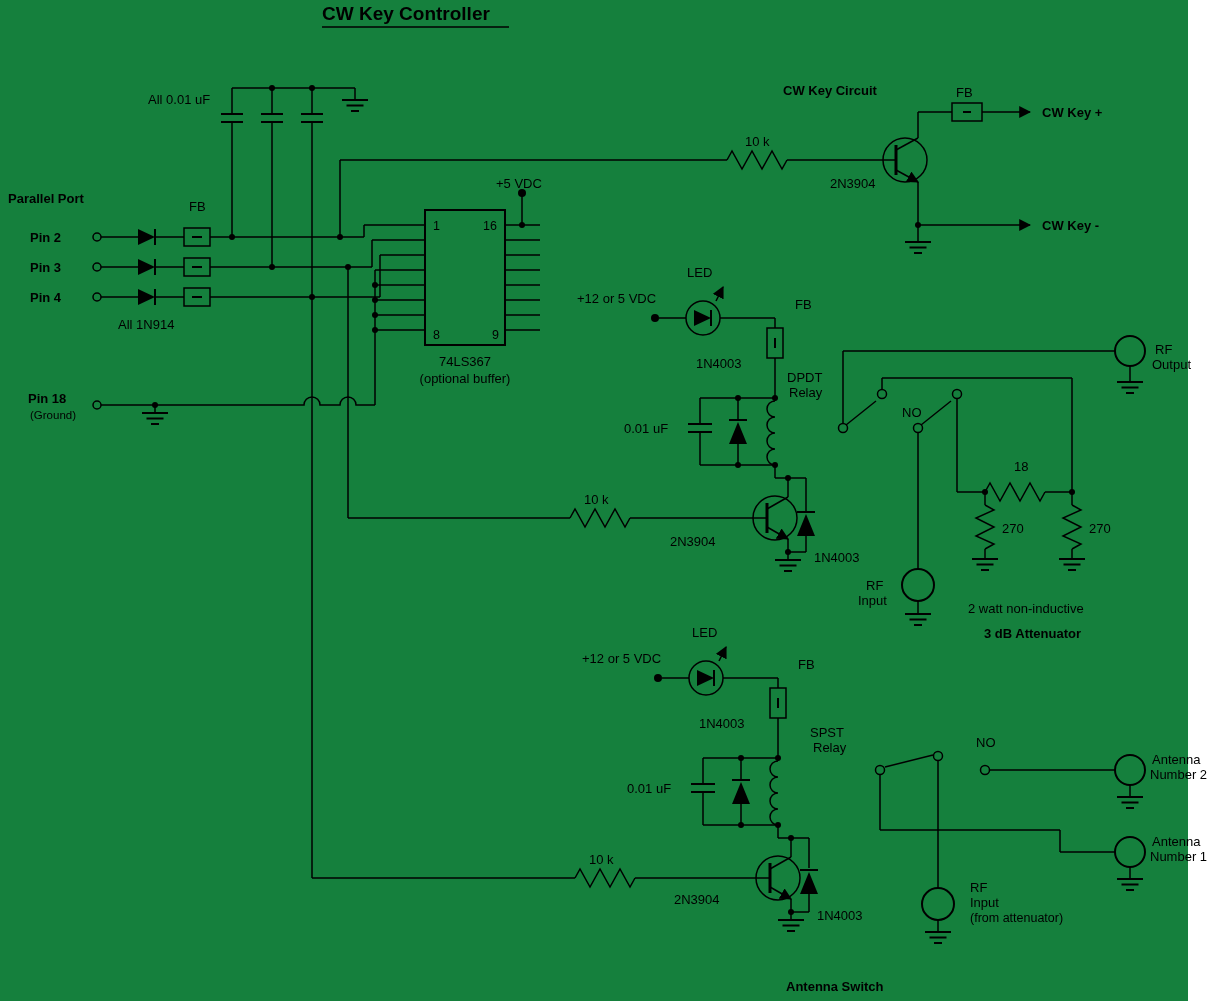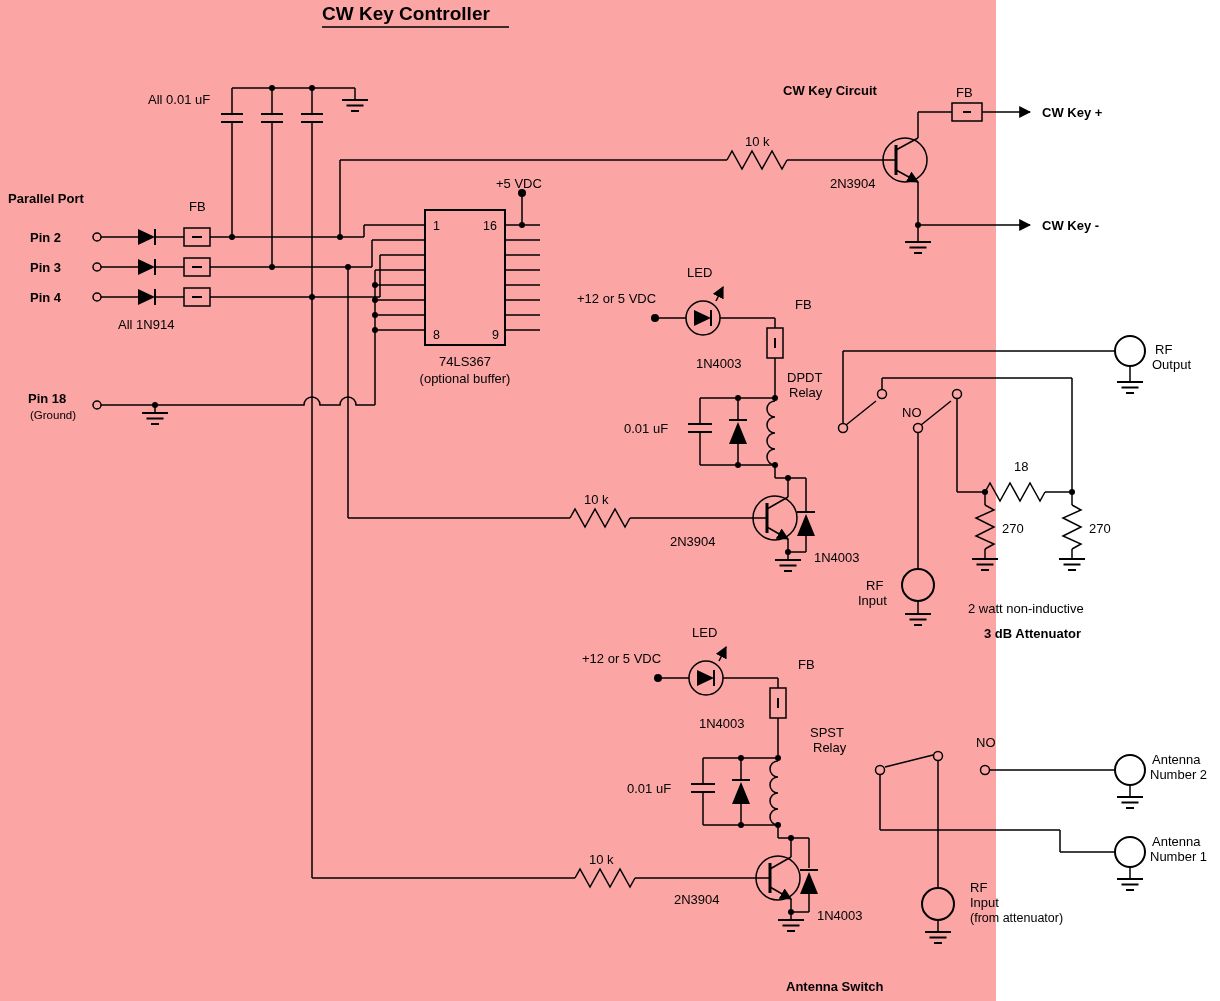--- a/index.html
+++ b/index.html
@@ -1,16 +1,16 @@
 <!DOCTYPE html>
 <html><head>
 <meta charset="utf-8">
 <style>
   html,body{margin:0;padding:0;background:#fff}
-  .stage{width:996px;height:1001px;position:relative;background:#fca5a5}
+  .stage{width:1188px;height:1001px;position:relative;background:#15803d}
   svg{display:block}
   text{font-family:"Liberation Sans",sans-serif;font-size:13px;fill:#000}
   .b{font-weight:bold}
   .ttl{font-size:19px;font-weight:bold}
   .sm{font-size:11.5px}
   .md{font-size:12.5px}
   .mid{text-anchor:middle}
 </style>
 </head>
 <body>

